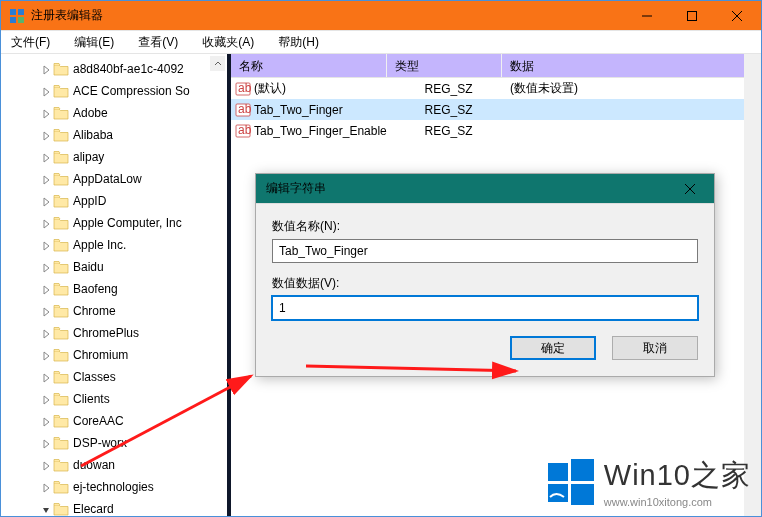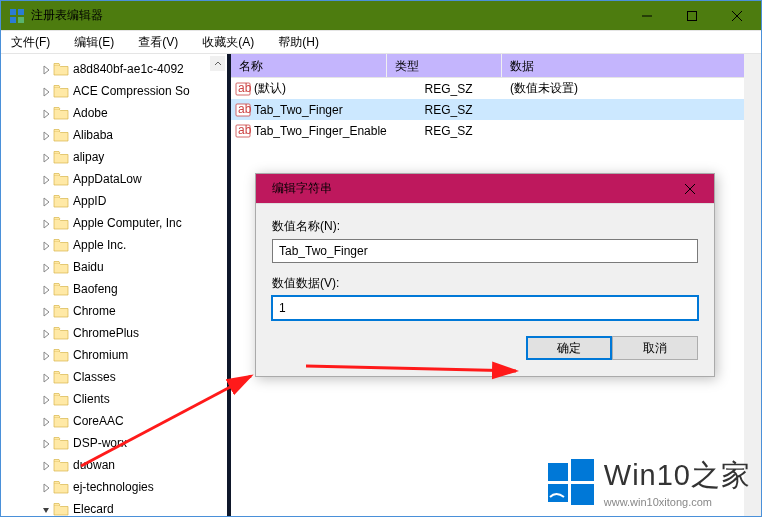--- a/index.html
+++ b/index.html
@@ -1,18 +1,18 @@
 <!DOCTYPE html>
 <html><head>
 <meta charset="utf-8">
 <style>
 * { box-sizing: border-box; margin: 0; padding: 0; font-family: "Microsoft YaHei", "Segoe UI", sans-serif; font-size: 12px; }
 body { width: 762px; height: 517px; background: #fff; position: relative; overflow: hidden; border: 1px solid #4a90d9; }
 
-.titlebar { height: 30px; background: #4d7c0f; display: flex; align-items: center; padding: 0 2px 0 8px; border-bottom: 1px solid #e5e5e5; }
+.titlebar { height: 30px; background: #f97316; display: flex; align-items: center; padding: 0 2px 0 8px; border-bottom: 1px solid #e5e5e5; }
 .titlebar .appicon { width: 16px; height: 16px; display: inline-block; margin-right: 6px; }
 .titlebar .title { flex: 1; color: #000; }
 .titlebar .winbtn { width: 45px; height: 29px; display: flex; align-items: center; justify-content: center; color: #000; }
 .titlebar .winbtn svg { width: 10px; height: 10px; }
 
 .menubar { height: 22px; display: flex; align-items: center; padding: 0 6px; gap: 16px; }
 .menubar span { color: #000; padding: 2px 4px; }
 
 .content { display: flex; height: calc(100% - 52px); border-top: 1px solid #e5e5e5; }
 
@@ -31,29 +31,29 @@
 .listhdr .c2 { width: 115px; }
 .listhdr .c3 { flex: 1; }
 .listrow { display: flex; height: 21px; align-items: center; }
 .listrow.selected { background: #cce8ff; }
 .listrow .c1 { width: 156px; display: flex; align-items: center; padding-left: 4px; gap: 3px; }
 .listrow .c2 { width: 115px; padding-left: 8px; text-align: center; }
 .listrow .c3 { flex: 1; padding-left: 8px; }
 .valicon { width: 16px; height: 16px; flex-shrink: 0; }
 
 .dialog { position: absolute; left: 254px; top: 172px; width: 460px; background: #f0f0f0; border: 1px solid #aaa; box-shadow: 2px 2px 12px rgba(0,0,0,.25); }
-.dialog .dtitle { height: 30px; background: #be185d; display: flex; align-items: center; padding: 0 4px 0 16px; border-bottom: 1px solid #ddd; }
+.dialog .dtitle { height: 30px; background: #0f766e; display: flex; align-items: center; padding: 0 4px 0 10px; border-bottom: 1px solid #ddd; }
 .dialog .dtitle .t { flex: 1; }
 .dialog .close { width: 40px; height: 28px; display: flex; align-items: center; justify-content: center; }
 .dialog .body { padding: 14px 16px 16px; }
 .dialog .lbl { margin-bottom: 4px; color: #000; }
 .dialog input[type=text] { width: 100%; height: 24px; border: 1px solid #7a7a7a; background: #fff; padding: 0 6px; font-size: 12px; }
 .dialog input.focus { border: 1px solid #0078d7; outline: 1px solid #0078d7; }
 .dialog .gap { height: 12px; }
-.dialog .btnrow { display: flex; justify-content: flex-end; gap: 0; margin-top: 16px; }
+.dialog .btnrow { display: flex; justify-content: flex-end; gap: 16px; margin-top: 16px; }
 .dialog button { width: 86px; height: 24px; background: #e1e1e1; border: 1px solid #adadad; }
 .dialog button.primary { border: 2px solid #0078d7; }
 
 .arrow { position: absolute; pointer-events: none; }
 .watermark { position: absolute; right: 10px; bottom: 8px; display: flex; align-items: center; gap: 10px; }
 .watermark .wtxt { text-align: left; }
 .watermark .big { font-size: 29px; font-weight: 300; color: #333; letter-spacing: 1px; }
 .watermark .small { font-size: 11px; color: #888; }
 .scrollbar-v { position: absolute; right: 0; top: 0; bottom: 0; width: 17px; background: #f0f0f0; }
 </style>

